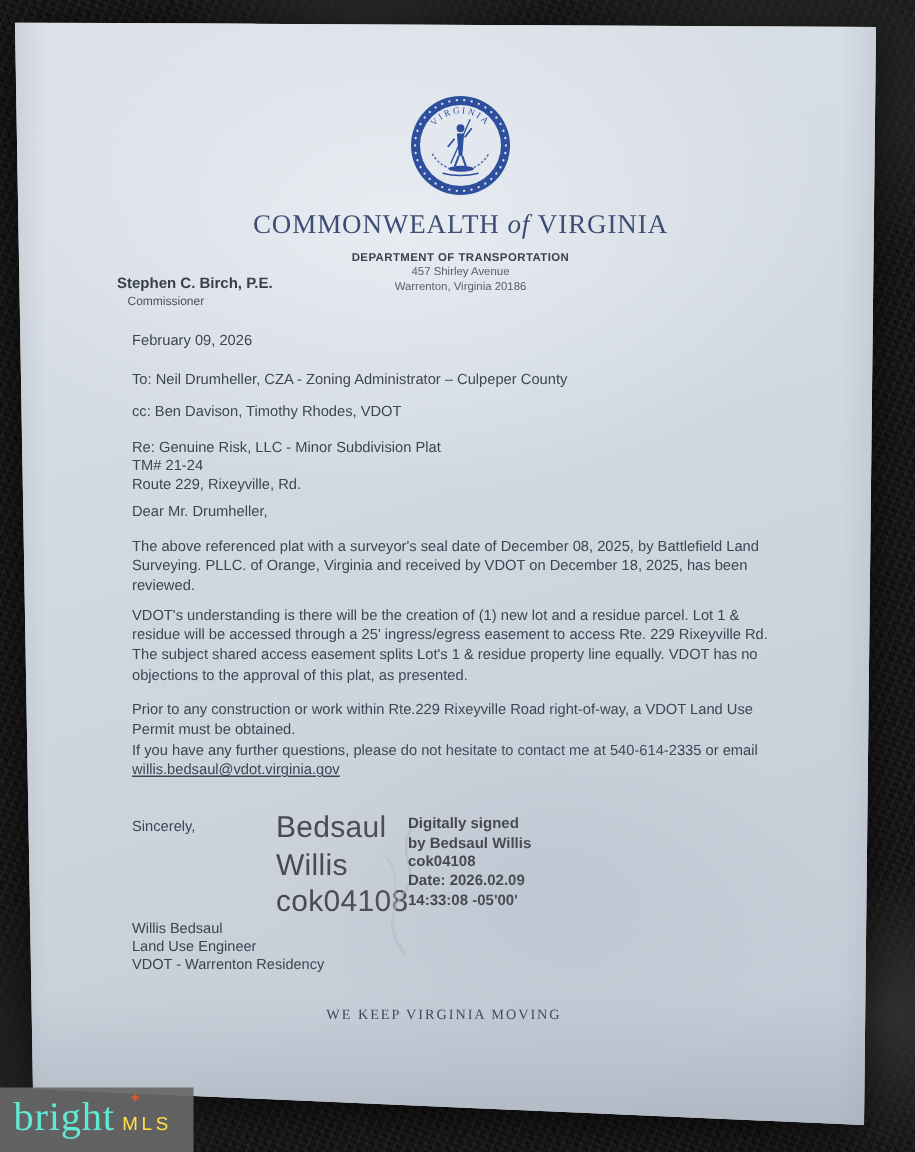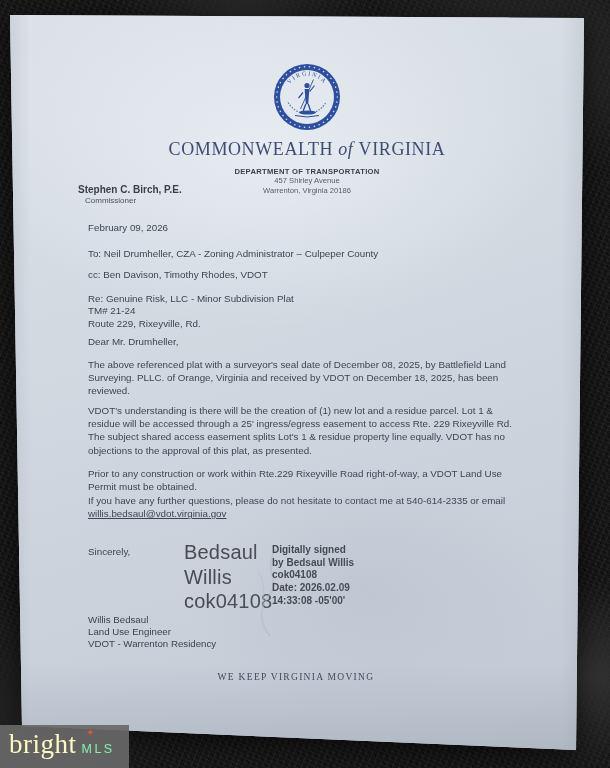--- a/index.html
+++ b/index.html
@@ -76,28 +76,28 @@
   .letter-footer{
     position:absolute;top:658px;left:0;width:100%;text-align:center;
     font-family:"Liberation Serif", serif;font-size:9.5px;letter-spacing:1.3px;color:#3c4458;
   }
   .watermark{
     position:absolute;left:0;bottom:0;width:129px;height:43px;
     background:rgba(104,104,104,0.92);
     display:flex;align-items:center;padding-left:9px;box-sizing:border-box;
   }
   .wm-brand{
-    font-family:"Liberation Serif", serif;font-size:27px;color:#fef9c3;
+    font-family:"Liberation Serif", serif;font-size:27px;color:#5eead4;
     letter-spacing:0.5px;line-height:1;position:relative;top:-2px;
   }
   .wm-star{
     position:absolute;left:86px;top:3px;font-size:10px;color:#dd5a2b;line-height:1;
   }
   .wm-suffix{
-    font-size:12.5px;color:#86efac;letter-spacing:2.5px;margin-left:5px;position:relative;top:2px;
+    font-size:12.5px;color:#fde047;letter-spacing:2.5px;margin-left:5px;position:relative;top:2px;
   }
 </style>
 </head>
 <body>
 
 <div class="paper-wrap">
   <div class="paper">
 
     <div class="letterhead">
       <svg class="seal" viewBox="0 0 70 70" width="70" height="70">

